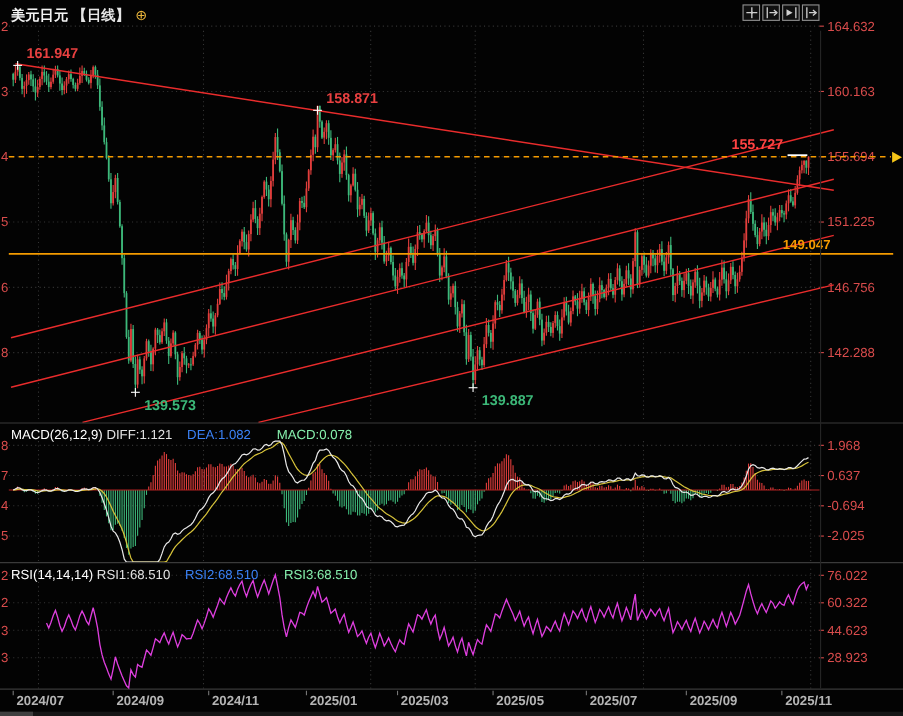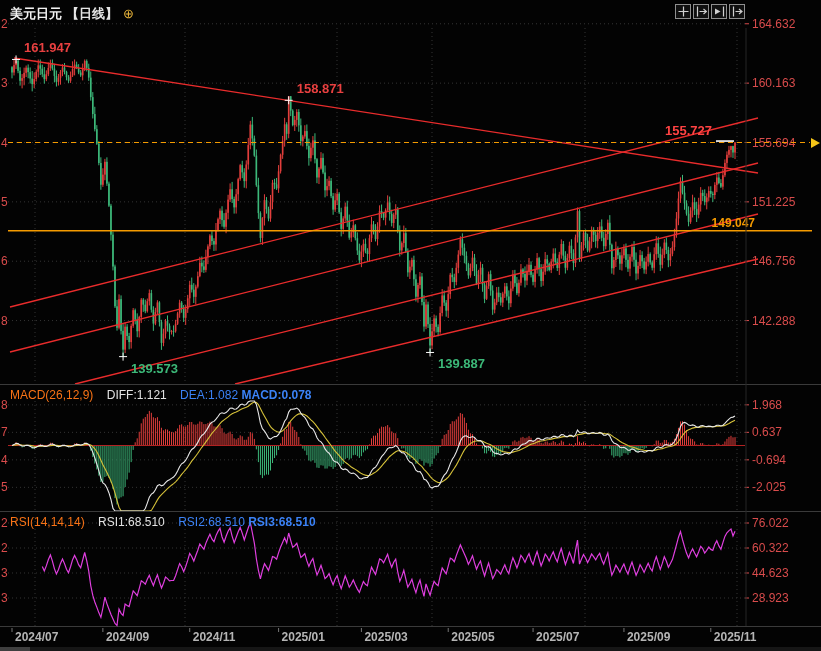--- a/index.html
+++ b/index.html
@@ -11,24 +11,24 @@
   #titlebar .sym{color:#f2f2f2;}
   #titlebar .tf{color:#e5e5e5;margin-left:4px;}
   #titlebar .add{color:#e7b33a;font-weight:normal;margin-left:5px;font-size:13px;}
   #toolbar{right:76px;top:4px;display:flex;gap:2px;}
   .tbtn{width:14px;height:13px;border:1px solid #8f8f8f;background:#101010;display:flex;
         align-items:center;justify-content:center;cursor:pointer;}
   .tbtn svg{position:static;display:block;}
   .phead{font-size:12px;}
   #macdhead{left:10px;top:388px;}
   #rsihead{left:10px;top:515px;text-align:center;}
-  .phead .w{color:#f97316;}
+  .phead .w{color:#ffffff;}
   .phead .y{color:#3b82f6;margin-left:10px;}
-  .phead .m{color:#3b82f6;margin-left:0;font-weight:bold;}
-  .phead .w2{color:#e2e2e2;margin-left:10px;}
+  .phead .m{color:#86efac;margin-left:20px;}
+  .phead .w2{color:#e2e2e2;}
   #watermark{right:5px;top:595px;font-size:40px;font-weight:bold;color:#d9d9d9;
              letter-spacing:1px;opacity:.95;}
 </style>
 </head>
 <body>
 
 <div id="app">
 
   <svg id="cv" width="821" height="651" viewBox="0 0 821 651">
       <g>

